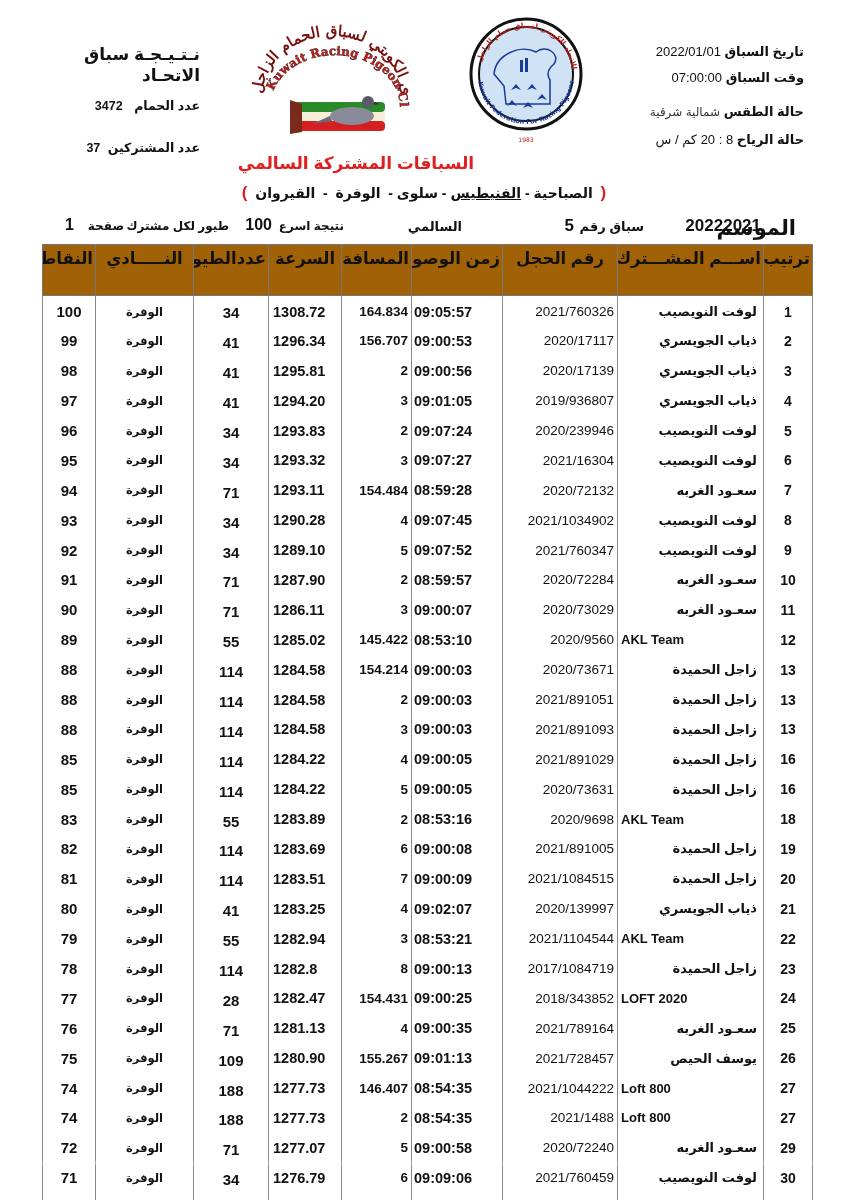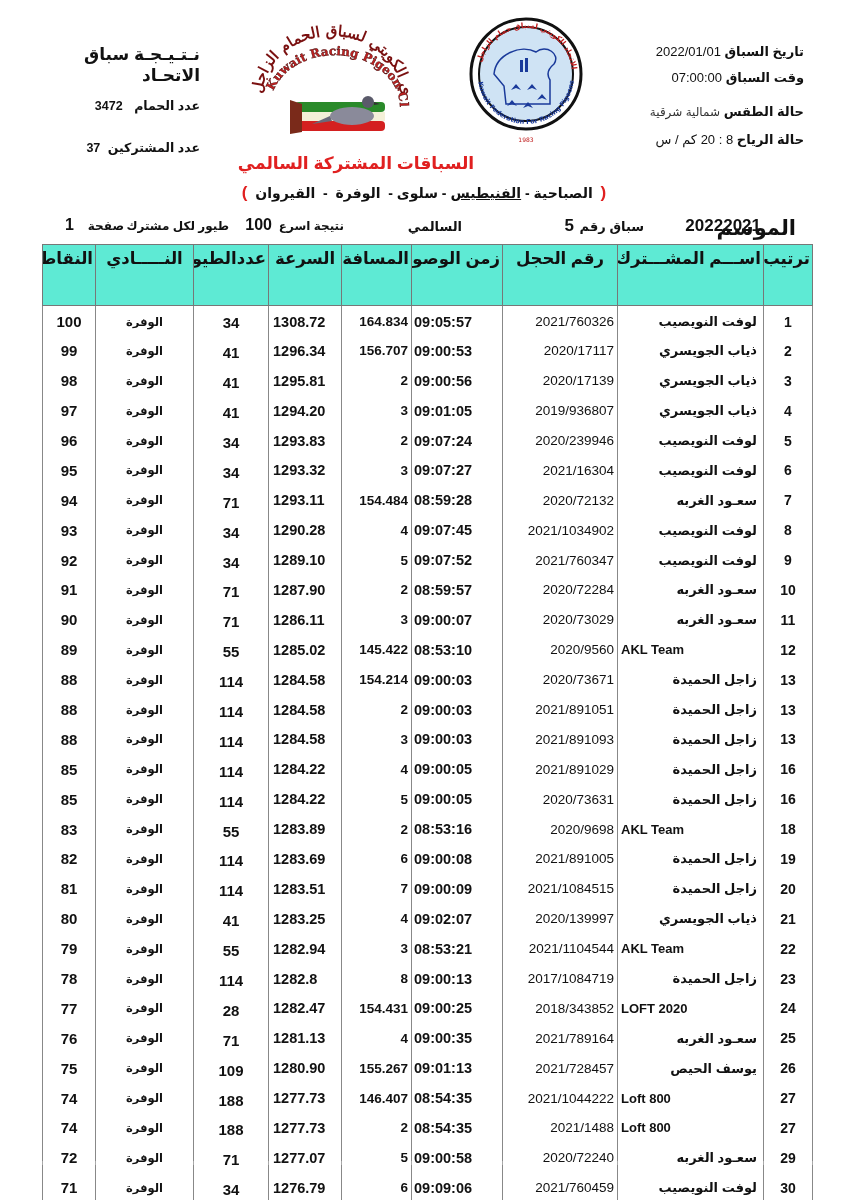--- a/index.html
+++ b/index.html
@@ -24,21 +24,21 @@
   .race-title { left:0; width:712px; top:153px; text-align:center; font-size:17px; font-weight:bold; color:#e02020; direction:rtl; }
   .race-stations { left:0; width:848px; top:183px; text-align:center; font-size:14px; font-weight:bold; direction:rtl; }
   .race-stations .paren { color:#e02020; font-size:17px; }
   .race-stations u { text-decoration:underline; }
 
   .info-row { left:42px; width:770px; top:216px; height:24px; direction:rtl; font-weight:bold; }
   .info-row span { position:absolute; white-space:nowrap; }
 
   
   table.results { position:absolute; left:42px; top:244px; width:770px; border-collapse:collapse; direction:rtl; table-layout:fixed; }
-  table.results th { background:#5eead4; font-size:16.5px; font-weight:bold; height:44px; border:1px solid #777; padding:12px 2px; vertical-align:top; padding-top:4px; white-space:nowrap; overflow:hidden; }
+  table.results th { background:#a16207; font-size:16.5px; font-weight:bold; height:44px; border:1px solid #777; padding:2px 2px; vertical-align:top; padding-top:4px; white-space:nowrap; overflow:hidden; }
   table.results td { height:25.9px; padding:0 3px; font-size:14px; font-weight:bold; border-left:1px solid #888; border-right:1px solid #888; white-space:nowrap; overflow:hidden; }
   table.results tbody tr:first-child td { padding-top:2px; }
   table.results tbody tr:last-child td { border-bottom:2px solid #999; }
   td.c-rank { text-align:center; font-size:15px; }
   td.c-name { font-weight:normal; font-size:13px !important; padding-right:6px !important; }
   td.c-ring { text-align:right; font-weight:normal !important; font-size:13.5px !important; }
   td.c-time { text-align:left; font-size:14.5px !important; padding-left:2px !important; }
   td.c-dist { text-align:right; font-size:13.5px !important; }
   td.c-speed { text-align:left; font-size:14.5px !important; padding-left:4px !important; }
   td.c-birds { text-align:center; font-size:15px !important; padding-top:4px !important; }

